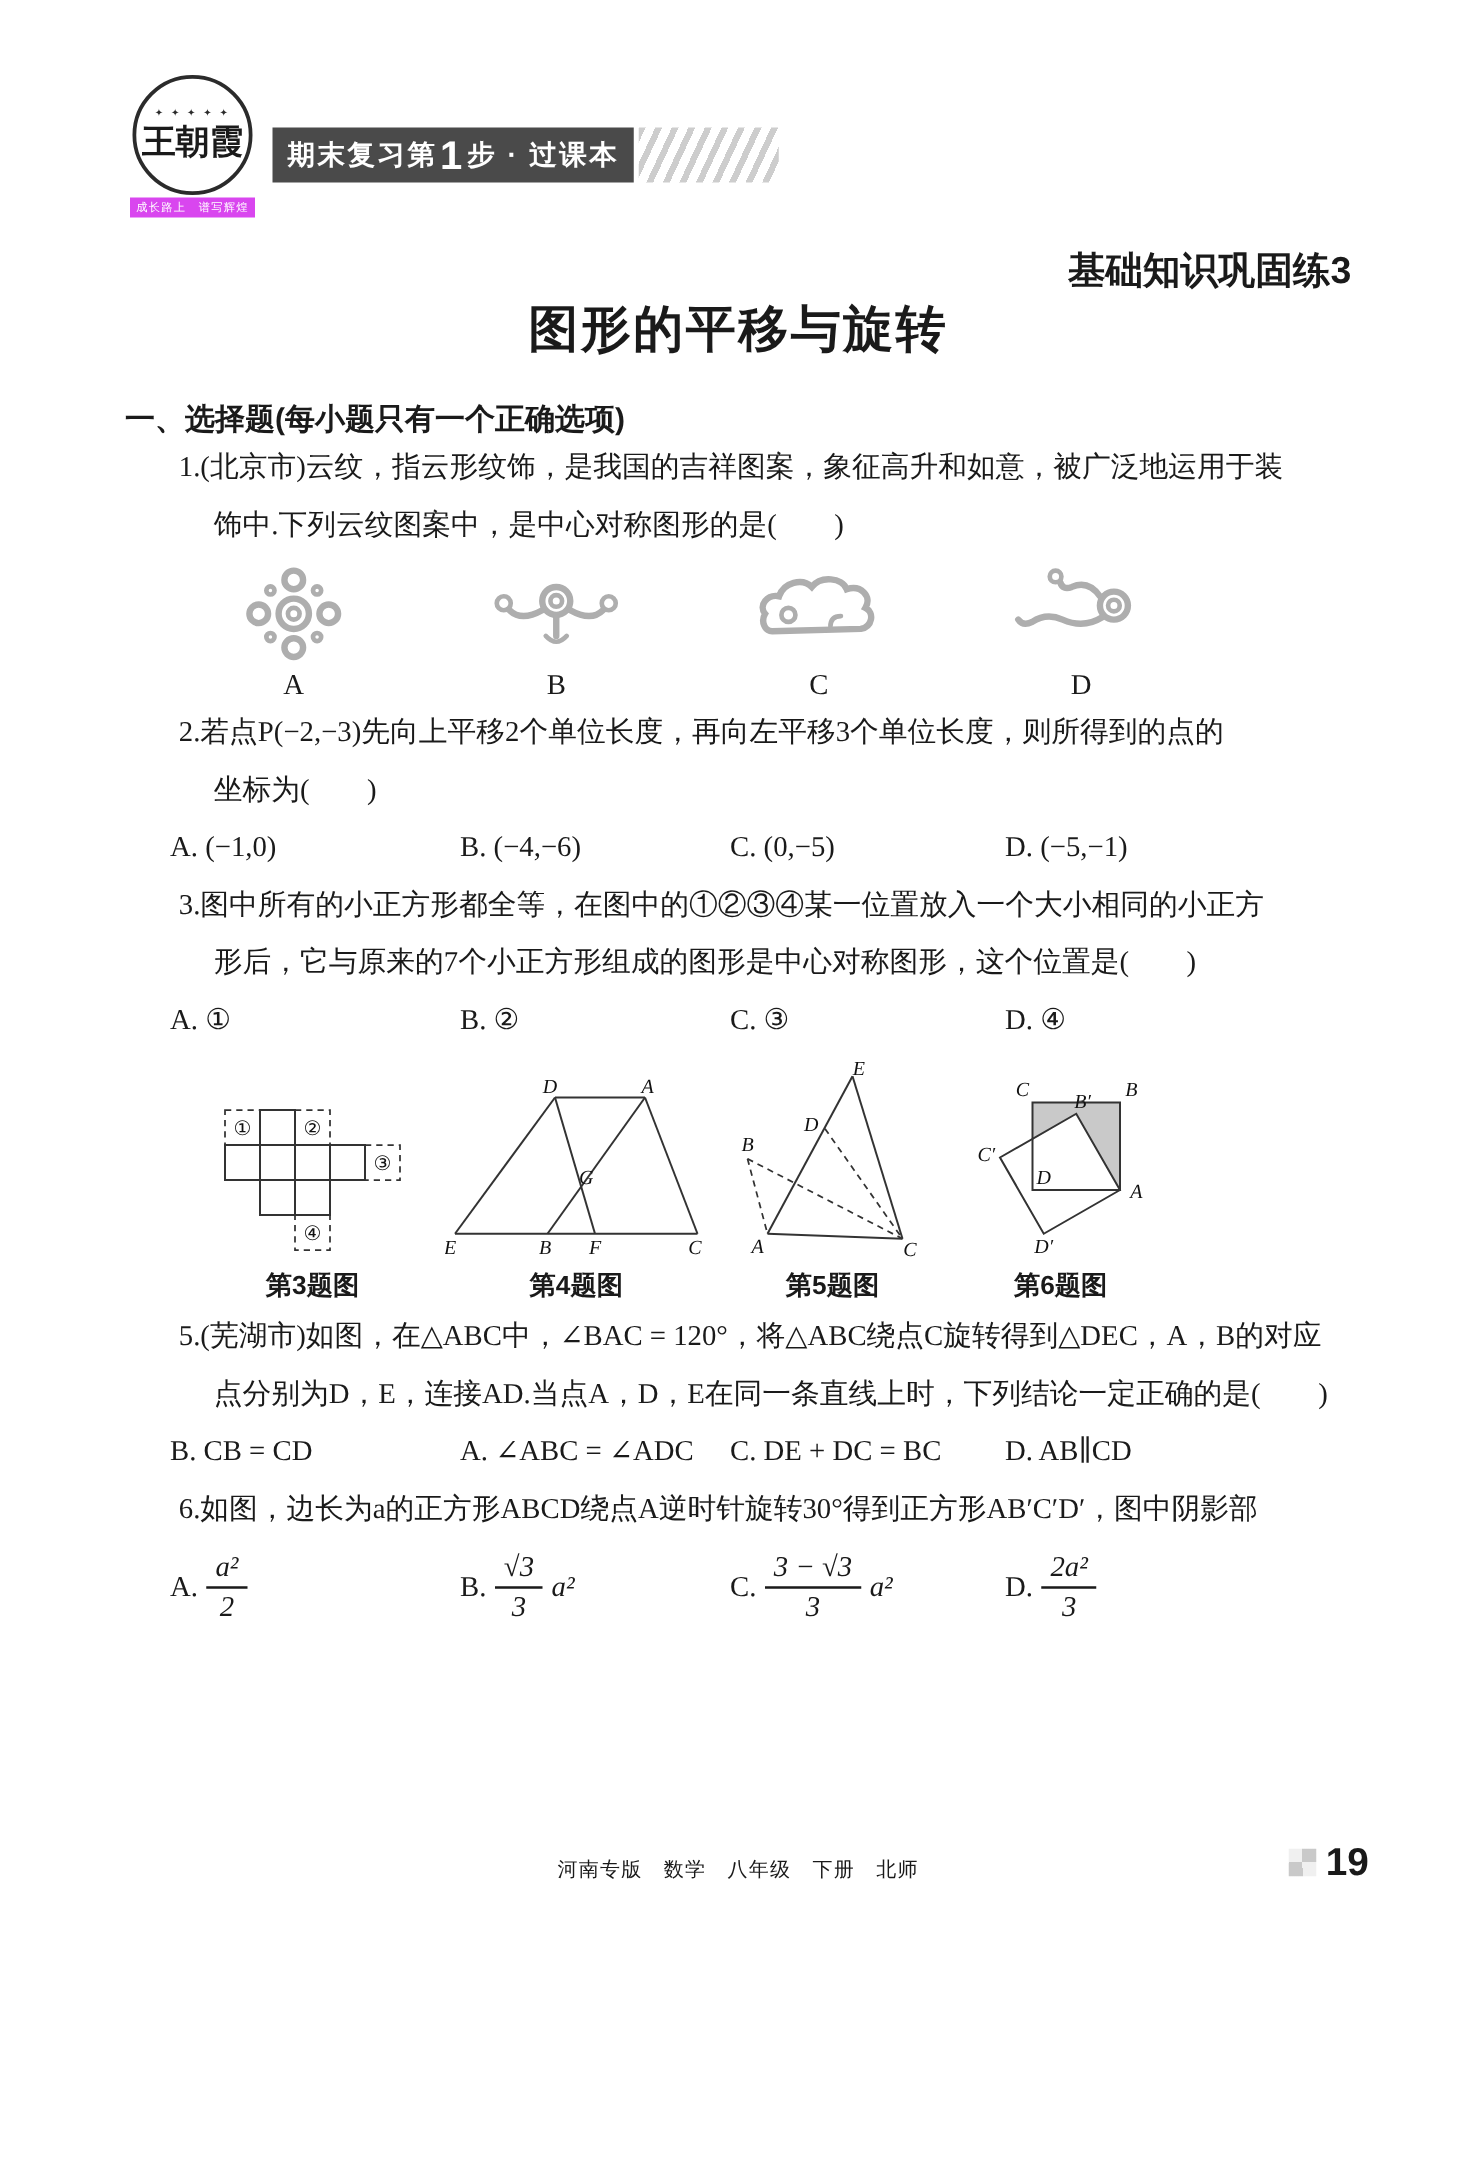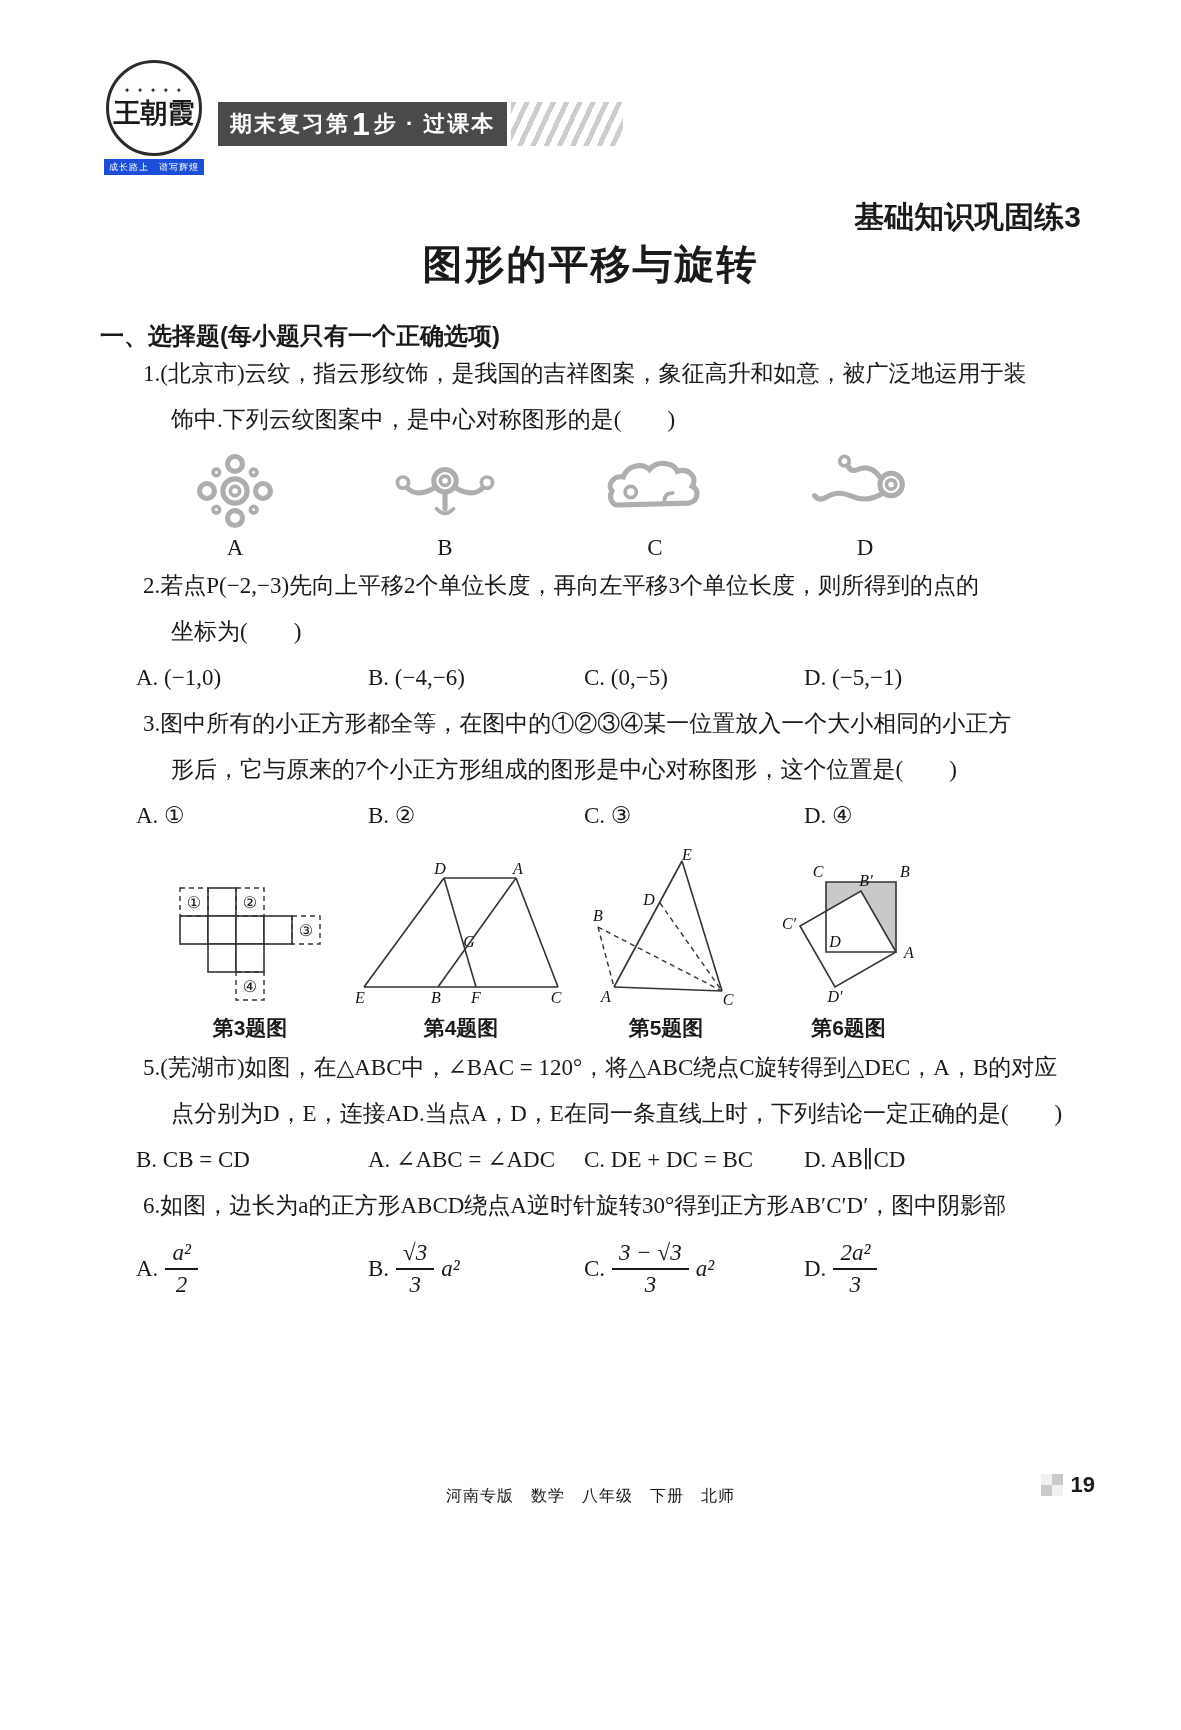--- a/index.html
+++ b/index.html
@@ -15,21 +15,21 @@
   .logo { position:absolute; left:-6px; top:-2px; width:120px; text-align:center; }
   .logo-circle {
     width:96px; height:96px; margin:0 auto; border:3px solid #2b2b2b; border-radius:50%;
     display:flex; flex-direction:column; align-items:center; justify-content:center;
     font-family:"Liberation Sans",sans-serif; background:#fff;
   }
   .logo-stars { font-size:8px; letter-spacing:2px; color:#2b2b2b; line-height:10px; }
   .logo-name { font-size:27px; font-weight:bold; line-height:34px; }
   .logo-ribbon {
     margin-top:-10px; position:relative; z-index:2;
-    background:#1d4ed8; color:#fff; font-size:9px; line-height:14px;
+    background:#d946ef; color:#fff; font-size:9px; line-height:14px;
     padding:1px 5px; display:inline-block; font-family:"Liberation Sans",sans-serif; letter-spacing:1px;
   }
   .banner { position:absolute; left:118px; top:40px; display:flex; align-items:stretch; height:44px; }
   .banner-main {
     background:#4a4a4a; color:#fff; display:flex; align-items:center;
     padding:0 12px; font-family:"Liberation Sans",sans-serif; font-weight:bold;
     font-size:22px; letter-spacing:2px; white-space:nowrap;
   }
   .banner-num { font-size:32px; margin:0 2px; }
   .banner-stripes {
@@ -72,21 +72,21 @@
   }
   .opt { display:flex; align-items:center; gap:7px; height:72px; white-space:nowrap; }
   .frac { display:inline-flex; flex-direction:column; align-items:center; font-style:italic; line-height:28px; }
   .frac .num { padding:0 7px 1px 7px; border-bottom:2px solid #1a1a1a; }
   .frac .den { padding-top:1px; }
   .opt .suffix { font-style:italic; }
   
   .footer-center { position:absolute; left:0; right:0; top:1486px; text-align:center; font-size:16px; letter-spacing:1px; }
   .page-num {
     position:absolute; right:86px; top:1472px; display:flex; align-items:center; gap:8px;
-    font-family:"Liberation Sans",sans-serif; font-weight:bold; font-size:22px;justify-content:flex-end;
+    font-family:"Liberation Sans",sans-serif; font-weight:bold; font-size:31px;justify-content:flex-end;
   }
   .pn-deco { width:22px; height:22px; background:repeating-conic-gradient(#c9c9c9 0% 25%, #f0f0f0 0% 50%); }
 </style>
 </head>
 <body>
 
 <div class="page">
 
   <div class="header">
     <div class="logo">

